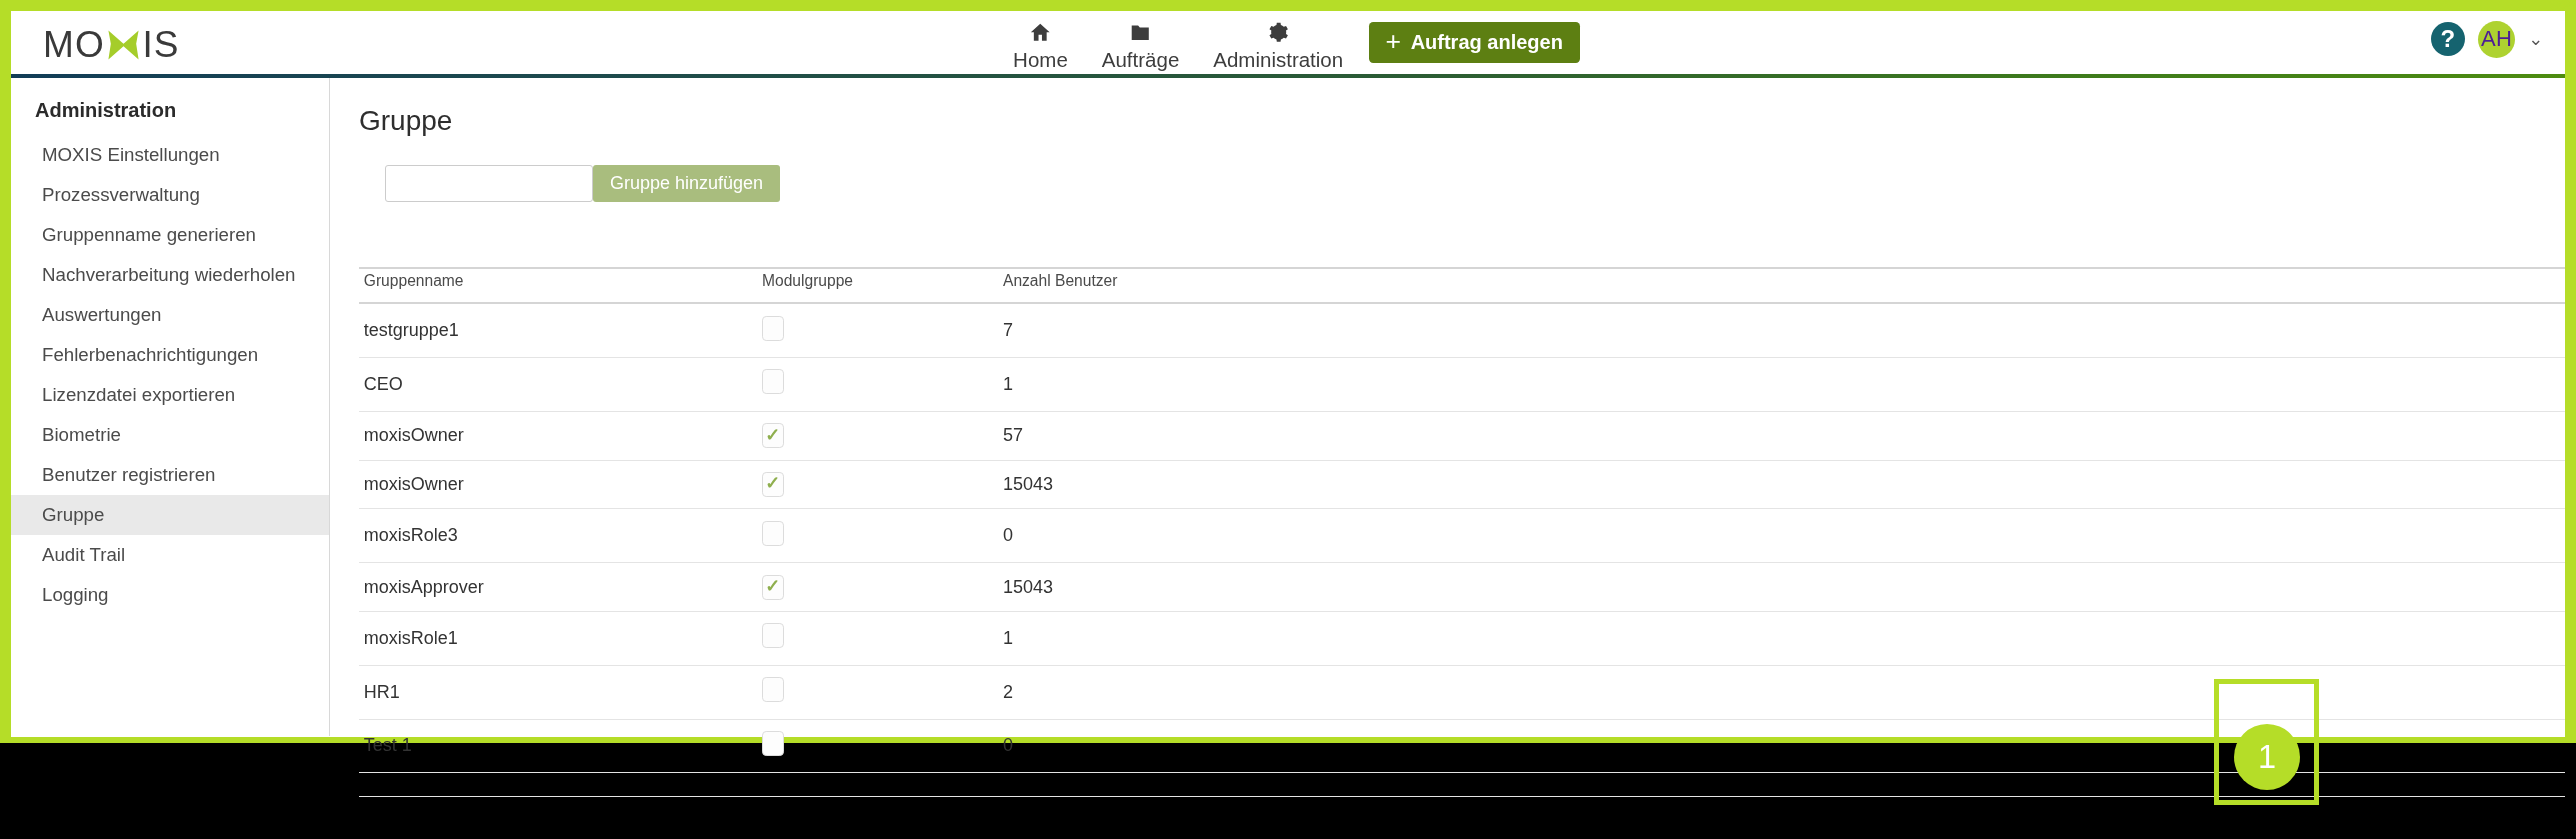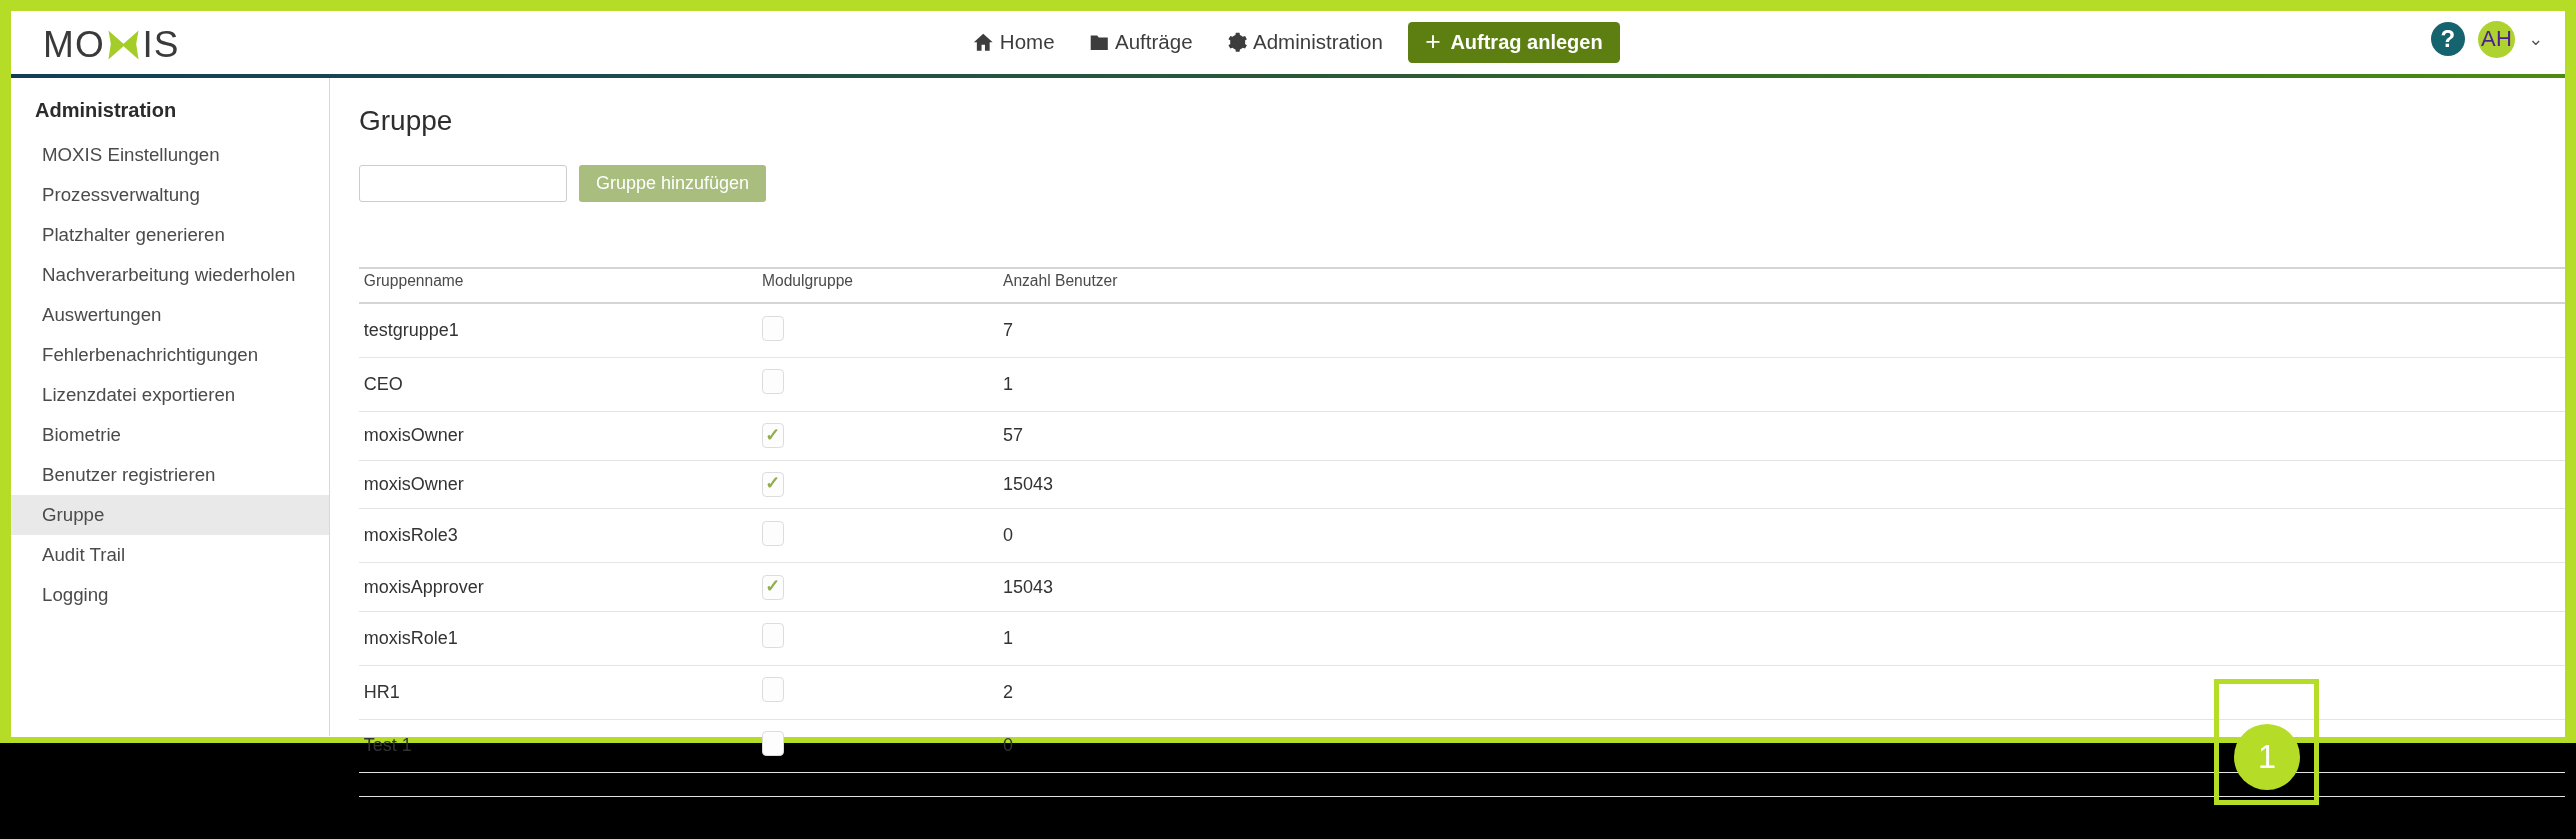--- a/index.html
+++ b/index.html
@@ -70,20 +70,21 @@
   .nav-item {
     display: flex;
     align-items: center;
     gap: 6px;
     padding: 0 17px;
     height: 41px;
     font-size: 20.5px;
     color: #3d3d3d;
     cursor: pointer;
     white-space: nowrap;
+    flex-direction: column;
   }
   .nav-ico { display: flex; align-items: center; justify-content: center; }
 
   #create-order-btn {
     display: flex;
     align-items: center;
     gap: 9.6px;
     background: #5d7f12;
     color: #ffffff;
     font-size: 20px;
@@ -190,22 +191,23 @@
   #page-title {
     font-size: 28px;
     color: #2e2e2e;
     font-weight: 400;
     margin-bottom: 28px;
   }
 
   #add-row {
     display: flex;
     align-items: flex-end;
-    gap: 12px;
+    gap: 0;
     margin-bottom: 65px;
+    margin-left: 26px;
   }
   #group-name-input {
     width: 208px;
     height: 37px;
     border: 1.2px solid #cccccc;
     border-radius: 3px;
     font-size: 17px;
     padding: 0 7.2px;
     font-family: "Liberation Sans", sans-serif;
     color: #333;
@@ -366,21 +368,21 @@
   </div>
 
   <div id="header-divider"></div>
 
   <div id="body-area">
 
     <aside id="sidebar">
       <div id="sidebar-title">Administration</div>
       <div class="side-item">MOXIS Einstellungen</div>
       <div class="side-item">Prozessverwaltung</div>
-      <div class="side-item">Platzhalter generieren</div>
+      <div class="side-item">Gruppenname generieren</div>
       <div class="side-item">Nachverarbeitung wiederholen</div>
       <div class="side-item">Auswertungen</div>
       <div class="side-item">Fehlerbenachrichtigungen</div>
       <div class="side-item">Lizenzdatei exportieren</div>
       <div class="side-item">Biometrie</div>
       <div class="side-item">Benutzer registrieren</div>
       <div class="side-item active">Gruppe</div>
       <div class="side-item">Audit Trail</div>
       <div class="side-item">Logging</div>
     </aside>

